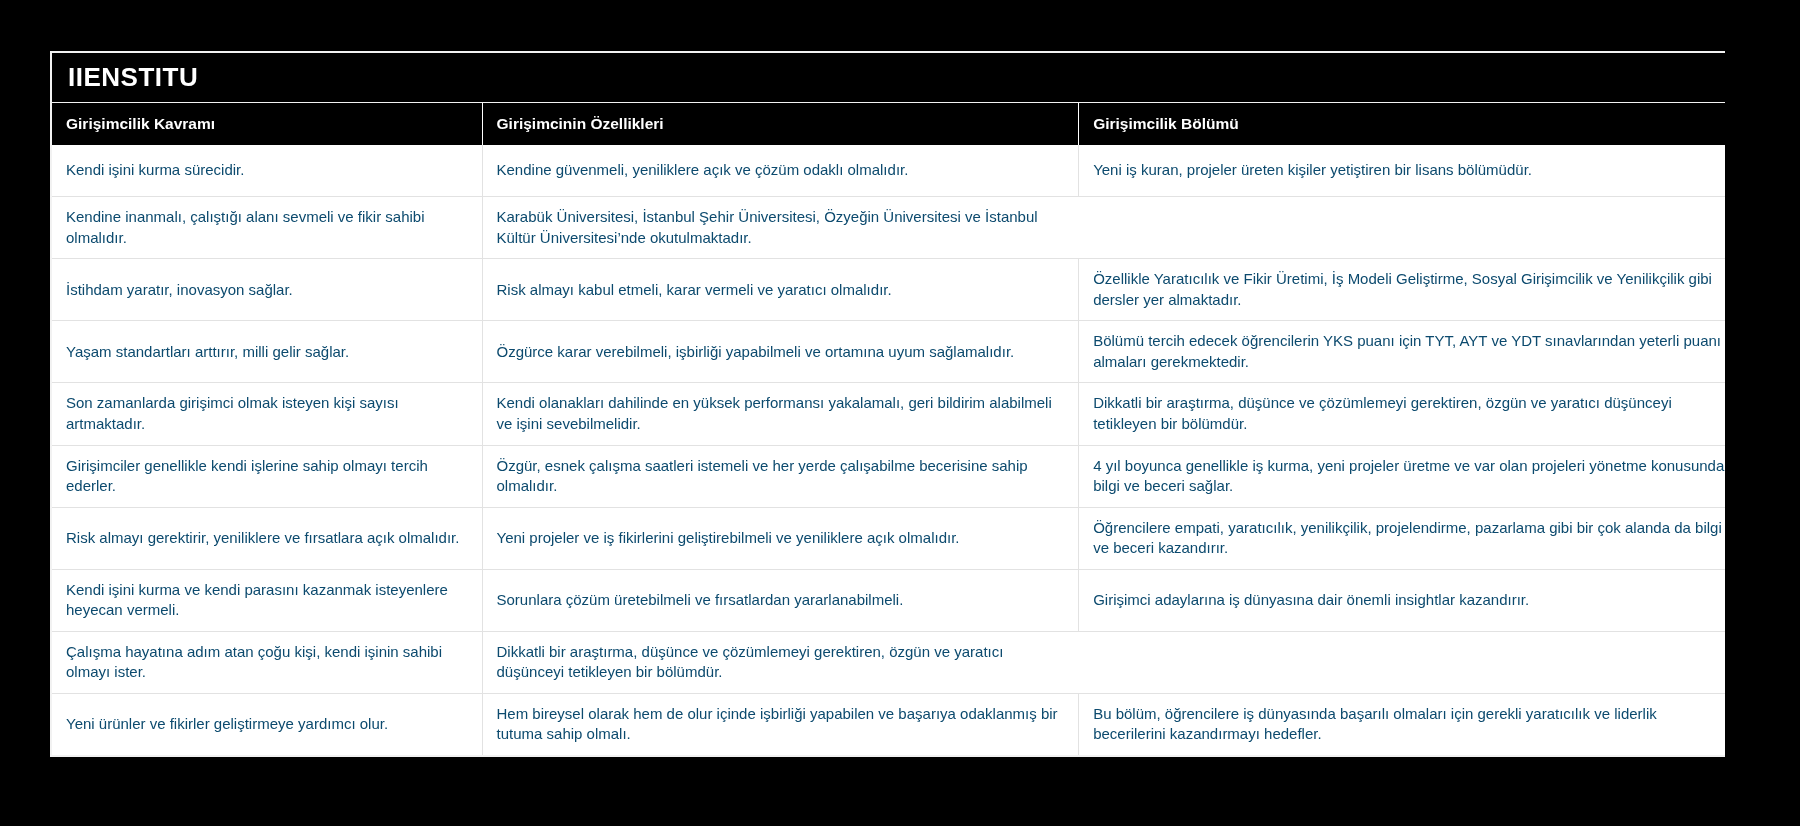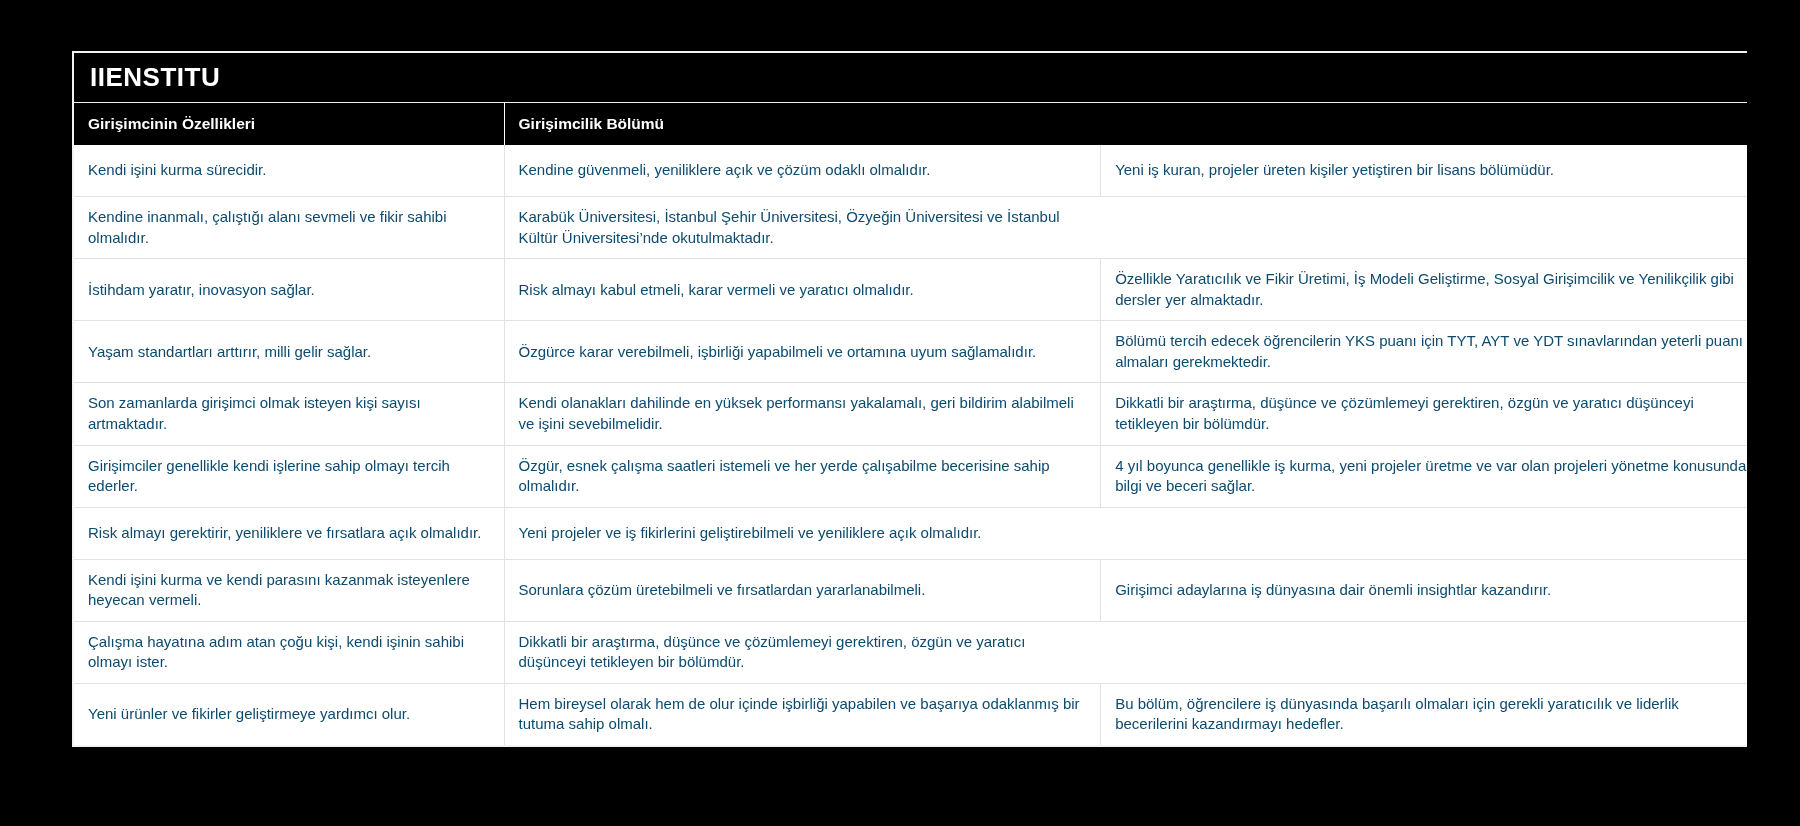--- a/index.html
+++ b/index.html
@@ -7,21 +7,20 @@
     padding: 0;
     background: #000000;
     font-family: "Liberation Sans", sans-serif;
   }
   .canvas {
     position: relative;
     width: 1725px;
     height: 826px;
     background: #000000;
     overflow: hidden;
-    margin-left: 22px;
   }
   .table-card {
     position: absolute;
     left: 50px;
     top: 51px;
     width: 1699px;
     box-sizing: border-box;
     border: 2px solid #f2f2f2;
     background: #000000;
   }
@@ -81,20 +80,21 @@
 <body>
 
 <div class="canvas">
   <div class="table-card">
 
     <div class="title-bar">
       <span class="brand">IIENSTITU</span>
     </div>
 
     <div class="header-row">
+      <div class="header-cell">Girişimcilik Kavramı</div>
       <div class="header-cell">Girişimcinin Özellikleri</div>
       <div class="header-cell">Girişimcilik Bölümü</div>
     </div>
 
     <div class="table-body" id="table-body">
         <div class="row">
           <div class="cell">
             <span>Kendi işini kurma sürecidir.</span>
           </div>
           <div class="cell">
@@ -156,20 +156,23 @@
             <span>4 yıl boyunca genellikle iş kurma, yeni projeler üretme ve var olan projeleri yönetme konusunda bilgi ve beceri sağlar.</span>
           </div>
         </div>
         <div class="row">
           <div class="cell">
             <span>Risk almayı gerektirir, yeniliklere ve fırsatlara açık olmalıdır.</span>
           </div>
           <div class="cell">
             <span>Yeni projeler ve iş fikirlerini geliştirebilmeli ve yeniliklere açık olmalıdır.</span>
           </div>
+          <div class="cell">
+            <span>Öğrencilere empati, yaratıcılık, yenilikçilik, projelendirme, pazarlama gibi bir çok alanda da bilgi ve beceri kazandırır.</span>
+          </div>
         </div>
         <div class="row">
           <div class="cell">
             <span>Kendi işini kurma ve kendi parasını kazanmak isteyenlere heyecan vermeli.</span>
           </div>
           <div class="cell">
             <span>Sorunlara çözüm üretebilmeli ve fırsatlardan yararlanabilmeli.</span>
           </div>
           <div class="cell">
             <span>Girişimci adaylarına iş dünyasına dair önemli insightlar kazandırır.</span>

